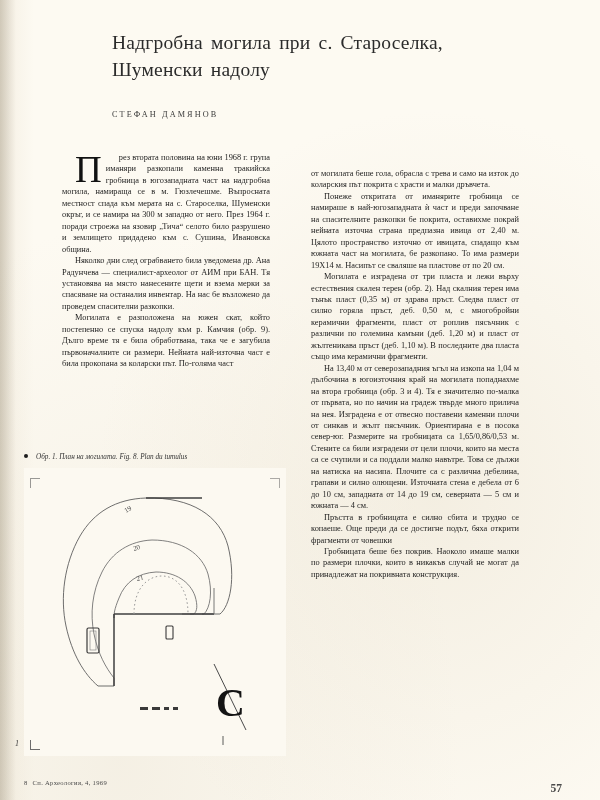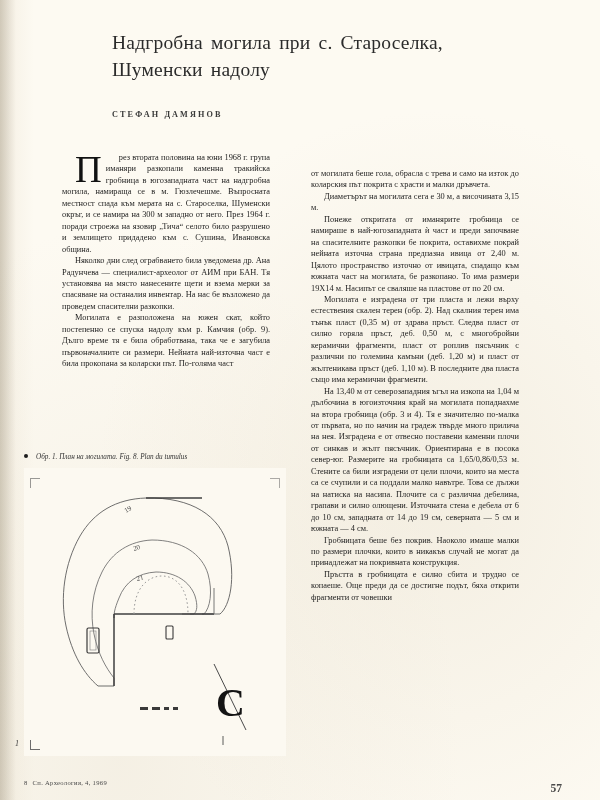--- a/index.html
+++ b/index.html
@@ -53,21 +53,20 @@
     letter-spacing: 0.2px;
     word-spacing: 3px;
   }
   .byline {
     margin: 0;
     padding-top: 26px;
     font-size: 8.2px;
     letter-spacing: 2.1px;
     color: #3a3a3a;
     text-transform: uppercase;
-    font-weight: bold;
   }
 
   
   .col {
     position: absolute;
     top: 152px;
     width: 208px;
     font-size: 8.35px;
     line-height: 11.45px;
     color: #1d1d1d;
@@ -188,26 +187,25 @@
   </div>
 
   <div class="col col-left">
     <p class="dropcap-para"><span class="dropcap">П</span><span>рез втората половина на юни 1968 г. група иманяри разкопали каменна тракийска гробница в югозападната част на надгробна могила, намираща се в м. Гюзлечешме. Въпросната местност спада към мерата на с. Староселка, Шуменски окръг, и се намира на 300 м западно от него. През 1964 г. поради строежа на язовир „Тича“ селото било разрушено и землището придадено към с. Сушина, Ивановска община.</span></p>
     <p><span>Няколко дни след ограбването била уведомена др. Ана Радунчева — специалист-археолог от АИМ при БАН. Тя установява на място нанесените щети и взема мерки за спасяване на останалия инвентар. На нас бе възложено да проведем спасителни разкопки.</span></p>
     <p><span>Могилата е разположена на южен скат, който постепенно се спуска надолу към р. Камчия (обр. 9). Дълго време тя е била обработвана, така че е загубила първоначалните си размери. Нейната най-източна част е била прокопана за коларски път. По-голяма част</span></p>
   </div>
 
   <div class="col col-right">
     <p class="noindent"><span>от могилата беше гола, обрасла с трева и само на изток до коларския път покрита с храсти и малки дръвчета.</span></p>
-    <p><span>Диаметърът на могилата сега е 30 м, а височината 3,15 м.</span></p>
     <p><span>Понеже откритата от иманярите гробница се намираше в най-югозападната ѝ част и преди започване на спасителните разкопки бе покрита, оставихме покрай нейната източна страна предпазна ивица от 2,40 м. Цялото пространство източно от ивицата, спадащо към южната част на могилата, бе разкопано. То има размери 19Х14 м. Насипът се сваляше на пластове от по 20 см.</span></p>
     <p><span>Могилата е изградена от три пласта и лежи върху естествения скален терен (обр. 2). Над скалния терен има тънък пласт (0,35 м) от здрава пръст. Следва пласт от силно горяла пръст, деб. 0,50 м, с многобройни керамични фрагменти, пласт от роплив пясъчник с различни по големина камъни (деб. 1,20 м) и пласт от жълтеникава пръст (деб. 1,10 м). В последните два пласта също има керамични фрагменти.</span></p>
     <p><span>На 13,40 м от северозападния ъгъл на изкопа на 1,04 м дълбочина в югоизточния край на могилата попаднахме на втора гробница (обр. 3 и 4). Тя е значително по-малка от първата, но по начин на градеж твърде много прилича на нея. Изградена е от отвесно поставени каменни плочи от синкав и жълт пясъчник. Ориентирана е в посока север-юг. Размерите на гробницата са 1,65/0,86/0,53 м. Стените са били изградени от цели плочи, които на места са се счупили и са поддали малко навътре. Това се дължи на натиска на насипа. Плочите са с различна дебелина, грапави и силно олющени. Източната стена е дебела от 6 до 10 см, западната от 14 до 19 см, северната — 5 см и южната — 4 см.</span></p>
+    <p><span>Пръстта в гробницата е силно сбита и трудно се копаеше. Още преди да се достигне подът, бяха открити фрагменти от човешки</span></p>
     <p><span>Гробницата беше без покрив. Наоколо имаше малки по размери плочки, които в никакъв случай не могат да принадлежат на покривната конструкция.</span></p>
-    <p><span>Пръстта в гробницата е силно сбита и трудно се копаеше. Още преди да се достигне подът, бяха открити фрагменти от човешки</span></p>
   </div>
 
   <div class="figure">
     <div class="fig-caption">
       <span class="fig-bullet"></span>
       <span>Обр. 1. План на могилата.</span>
       <span>Fig. 8. Plan du tumulus</span>
     </div>
 
     <div class="fig-plate">

